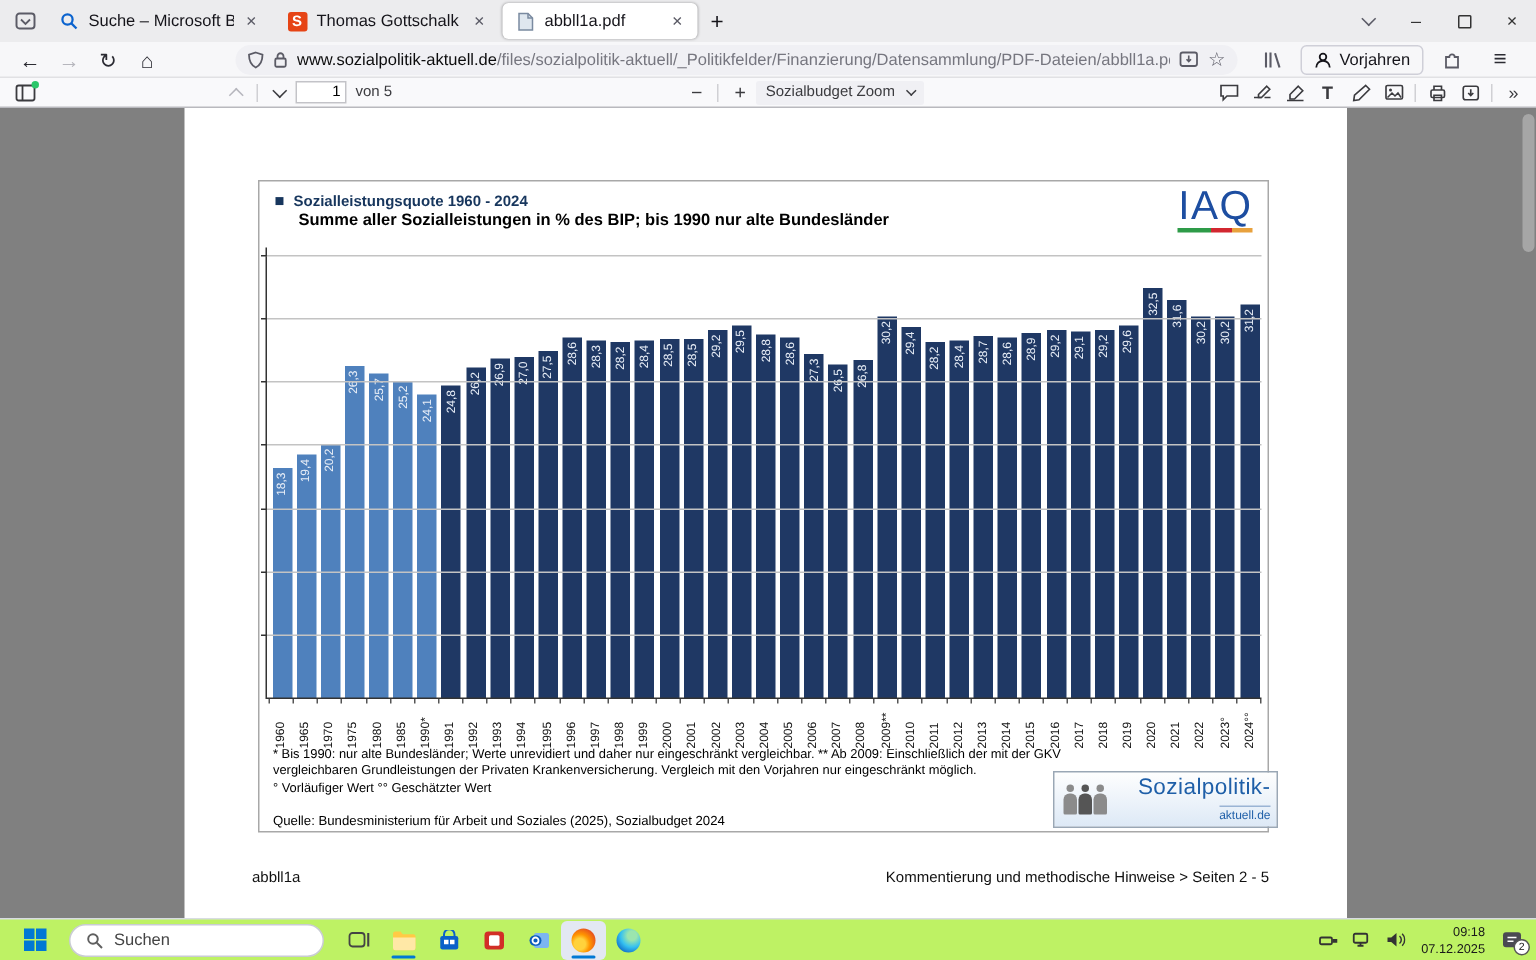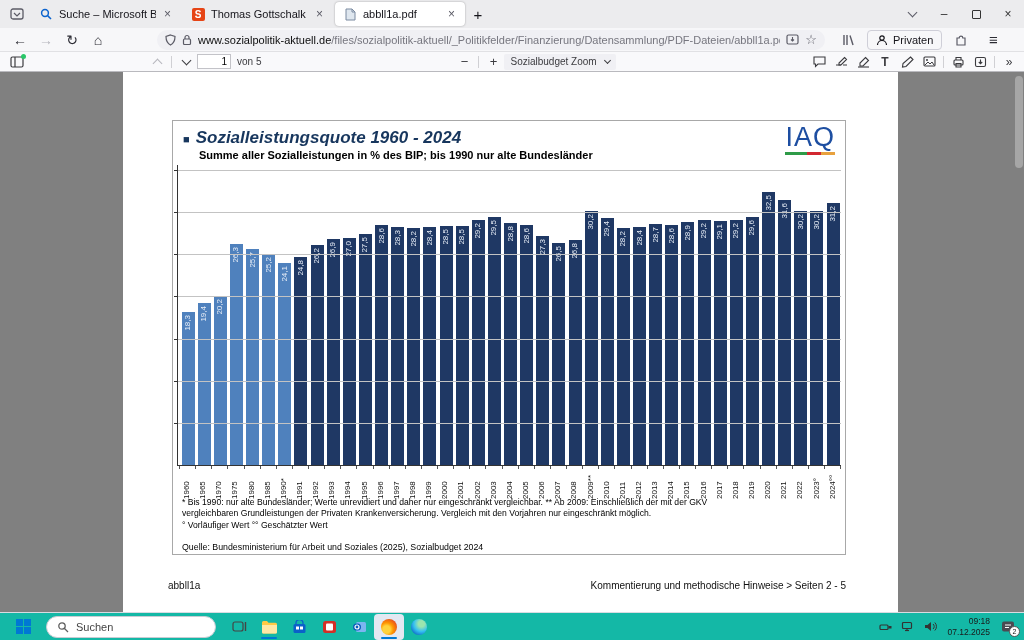--- a/index.html
+++ b/index.html
@@ -46,21 +46,21 @@
   
   #content { position:absolute; top:72px; left:0; right:0; bottom:28px; background:#808080; }
   #scrollbar { position:absolute; right:1px; top:2px; bottom:2px; width:8px; }
   #scroll-thumb { position:absolute; top:2px; width:8px; height:92px; background:#a6a6a6; border-radius:4px; }
   #page { position:absolute; left:123px; top:0; width:775px; height:540px; background:#fff; }
 
   #figurebox { position:absolute; left:49px; top:48px; width:674px; height:435px; border:1px solid #a8a8a8; background:#fff; }
   #fig-header { position:relative; padding:7px 10px 0 10px; }
   #fig-title-row { display:flex; align-items:baseline; gap:6px; }
   #fig-bullet { color:#17365d; font-size:11px; }
-  #fig-title { color:#17365d; font-size:17px; font-weight:bold;font-style:italic; }
+  #fig-title { color:#17365d; font-size:10px; font-weight:bold; }
   #fig-subtitle { margin-left:16px; font-size:11px; font-weight:bold; color:#000; margin-top:1px; }
   #iaq { position:absolute; top:3px; right:10px; text-align:center; }
   #iaq-text { color:#1d4ea1; font-size:27px; font-weight:normal; letter-spacing:1px; line-height:1; }
   #iaq-bar { height:3px; margin-top:1px; background:linear-gradient(to right, #2e9b48 0 45%, #d22730 45% 72%, #e8a13d 72% 100%); }
 
   #chartwrap { position:absolute; left:4px; top:50px; width:664px; }
   #plot { position:relative; height:295px; border-left:1px solid #333; }
   #plot::before { content:""; position:absolute; left:-1px; top:-6px; width:1px; height:6px; background:#333; }
   .gridline { position:absolute; left:0; right:0; height:1px; background:#c3c3c3; }
   .ytick { position:absolute; left:-4px; width:4px; height:1px; background:#333; }
@@ -86,21 +86,21 @@
   .person .body { width:9px; height:14px; border-radius:4px 4px 1px 1px; background:#8b8b8b; margin-top:1px; }
   .person.dark .head,.person.dark .body { background:#555; }
   #brandtext { flex:1; text-align:right; }
   #brand-main { color:#1f5fa8; font-size:15px; letter-spacing:.3px; }
   #brand-sub { color:#1f5fa8; font-size:8px; border-top:1px solid #9ab4d4; display:inline-block; padding-top:1px; }
 
   #caption-left { position:absolute; left:45px; top:508px; font-size:10px; color:#111; }
   #caption-right { position:absolute; right:52px; top:508px; font-size:10px; color:#111; }
 
   
-  #taskbar { position:absolute; left:0; right:0; bottom:0; height:28px; background:#14b8a6; border-top:1px solid #d8dce2; display:flex; align-items:center; }
+  #taskbar { position:absolute; left:0; right:0; bottom:0; height:28px; background:#bef264; border-top:1px solid #d8dce2; display:flex; align-items:center; }
   .tb-item { width:30px; height:26px; display:flex; align-items:center; justify-content:center; position:relative; }
   .tb-item.running::after { content:""; position:absolute; bottom:1px; left:7px; width:16px; height:2px; border-radius:1px; background:#0078d4; }
   .tb-item.activeapp { background:#e3e8f2; border-radius:4px; }
   #tb-search { width:170px; height:22px; background:#fff; border:1px solid #c9ccd3; border-radius:11px; display:flex; align-items:center; gap:7px; padding:0 10px; margin-left:8px; font-size:11px; color:#444; }
   #start-grid { display:grid; grid-template-columns:7px 7px; grid-template-rows:7px 7px; gap:1px; }
   #start-grid div { background:#0078d4; }
   .tray { display:flex; align-items:center; margin-left:auto; gap:4px; padding-right:6px; }
   .tray-icon { width:18px; height:18px; display:flex; align-items:center; justify-content:center; color:#333; }
   #clock { text-align:right; font-size:8.5px; line-height:1.25; color:#1a1a1a; margin:0 4px; }
   #notif { position:relative; width:20px; height:18px; display:flex; align-items:center; justify-content:center; }
@@ -191,21 +191,21 @@
             <line x1="2" y1="1" x2="2" y2="11" stroke="#5b5b66" stroke-width="1.4"></line>
             <line x1="5" y1="1" x2="5" y2="11" stroke="#5b5b66" stroke-width="1.4"></line>
             <line x1="8" y1="1.5" x2="11" y2="11" stroke="#5b5b66" stroke-width="1.4"></line>
           </svg>
       </span>
       <span id="signin">
         <svg class="ic" width="12" height="12" viewBox="0 0 12 12">
             <circle cx="6" cy="4" r="2.2" fill="none" stroke="#15141a" stroke-width="1.2"></circle>
             <path d="M1.5 11a4.5 4.5 0 019 0" fill="none" stroke="#15141a" stroke-width="1.2"></path>
           </svg>
-        <span>Privaten</span>
+        <span>Vorjahren</span>
       </span>
       <span class="navicon">
         <svg class="ic" width="12" height="12" viewBox="0 0 12 12">
             <path d="M2 4h2.2a1.6 1.6 0 113.6 0H10v7H2z" fill="none" stroke="#5b5b66" stroke-width="1.2"></path>
           </svg>
       </span>
       <span class="navicon" style="font-size:15px">≡</span>
     </div>
   </div>
 
@@ -693,20 +693,38 @@
               </div>
             </div>
         </div>
 
         <div id="footnotes">
           <div id="footnote1">* Bis 1990: nur alte Bundesländer; Werte unrevidiert und daher nur eingeschränkt vergleichbar. ** Ab 2009: Einschließlich der mit der GKV vergleichbaren Grundleistungen der Privaten Krankenversicherung. Vergleich mit den  Vorjahren nur eingeschränkt möglich.</div>
           <div id="footnote2">° Vorläufiger Wert   °° Geschätzter Wert</div>
         </div>
         <div id="source">Quelle: Bundesministerium für Arbeit und Soziales (2025), Sozialbudget 2024</div>
 
+        <div id="brandbox">
+          <div class="person">
+              <div class="head"></div>
+              <div class="body"></div>
+            </div>
+          <div class="person dark">
+              <div class="head"></div>
+              <div class="body"></div>
+            </div>
+          <div class="person">
+              <div class="head"></div>
+              <div class="body"></div>
+            </div>
+          <div id="brandtext">
+            <div id="brand-main">Sozialpolitik-</div>
+            <div id="brand-sub">aktuell.de</div>
+          </div>
+        </div>
       </div>
 
       <div id="caption-left">abbll1a</div>
       <div id="caption-right">Kommentierung und methodische Hinweise &gt; Seiten 2 - 5</div>
     </div>
 
     <div id="scrollbar">
       <div id="scroll-thumb"></div>
     </div>
   </div>

